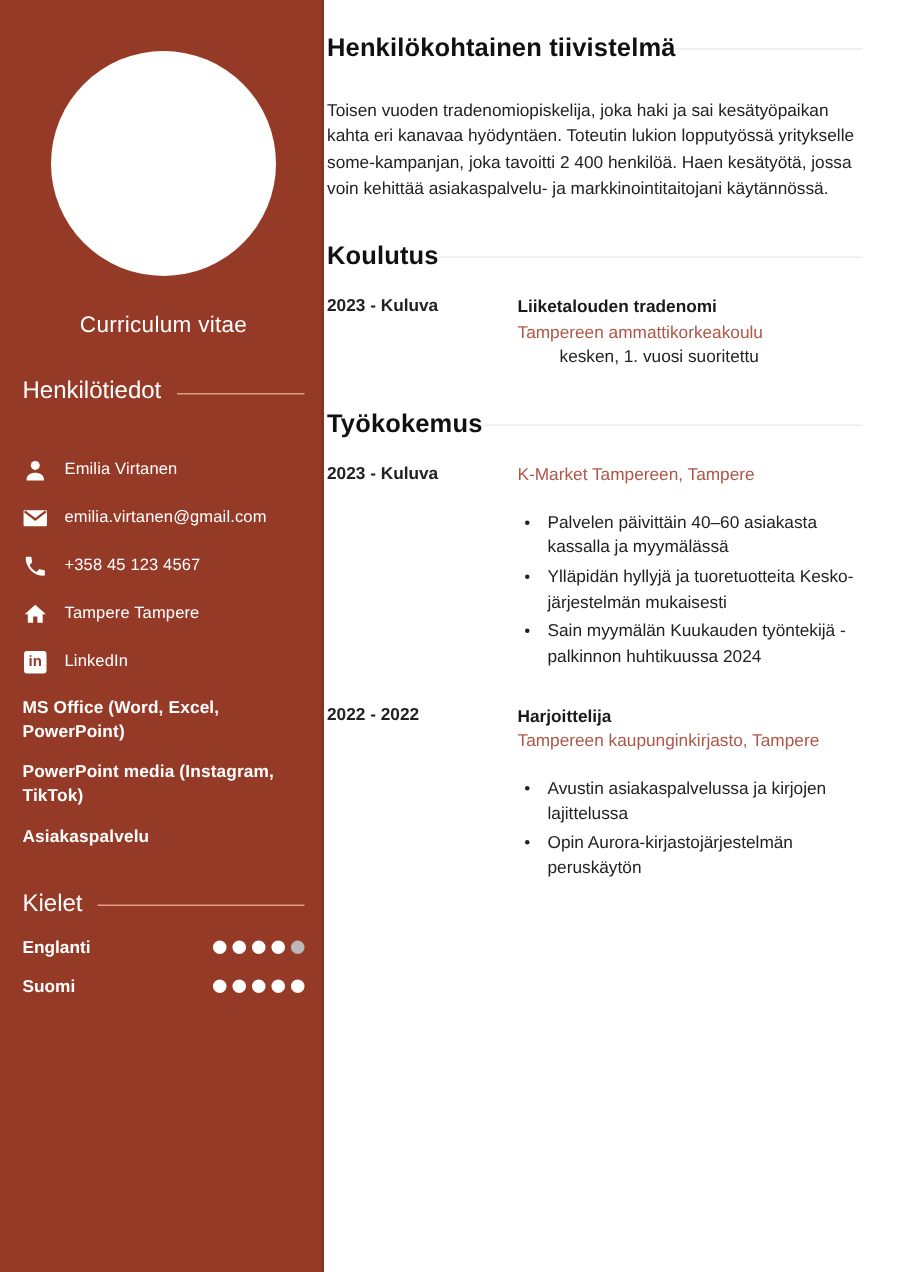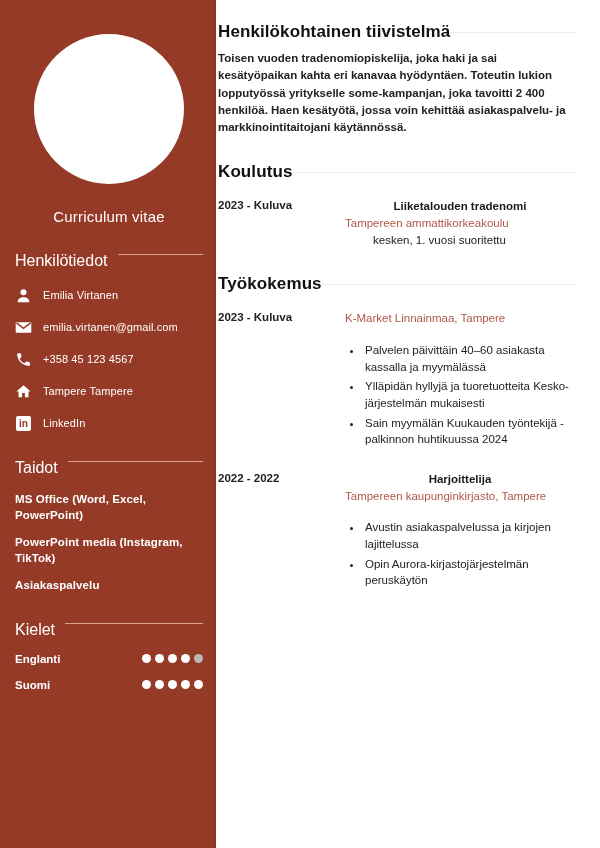--- a/index.html
+++ b/index.html
@@ -26,27 +26,27 @@
     margin:34px auto 0 auto;
   }
   .cv-label {
     text-align:center;
     font-size:15px;
     font-weight:400;
     margin-top:24px;
     letter-spacing:.2px;
   }
   .side-heading {
-    display:flex; align-items:flex-start; gap:10px;
+    display:flex; align-items:center; gap:10px;
     margin-top:27px;
   }
   .side-heading .txt { font-size:16px; font-weight:400; white-space:nowrap; }
   .side-heading .rule { flex:1; height:1px; background:#dca089; margin-top:2px; }
 
-  .contact-list { margin-top:16px; }
+  .contact-list { margin-top:34px; }
   .contact-row {
     display:flex; align-items:center; gap:11px;
     margin-bottom:14px; height:18px;
   }
   .contact-row .cicon { width:17px; height:17px; flex:0 0 17px; display:flex; align-items:center; justify-content:center; }
   .contact-row svg { width:17px; height:17px; fill:#ffffff; }
   .contact-row .ctext { font-size:11px; font-weight:400; letter-spacing:.1px; }
   .li-badge {
     width:15px; height:15px; background:#ffffff; border-radius:2px;
     color:#963a28; font-size:10px; font-weight:700;
@@ -78,33 +78,33 @@
   .main-heading {
     display:flex; align-items:center; 
   }
   .main-heading .txt {
     font-size:17px; font-weight:700; color:#111111; white-space:nowrap;
     letter-spacing:.1px;
   }
   .main-heading .rule { flex:1; height:1px; background:#ececec; }
 
   .summary-text {
-    margin-top:8px;
-    font-size:11.5px; line-height:1.5; color:#222222;font-weight:bold;
+    margin-top:24px;
+    font-size:11.5px; line-height:1.5; color:#222222;
   }
 
   .section-gap { margin-top:26px; }
 
   .entry {
     display:grid; grid-template-columns:127px 1fr;
     margin-top:16px;
   }
   .entry + .entry { margin-top:20px; }
   .entry-period { font-size:11.5px; font-weight:700; color:#222222; padding-top:1px; }
-  .entry-title { font-size:11.5px; font-weight:700; color:#1a1a1a; line-height:1.45;text-align:center; }
+  .entry-title { font-size:11.5px; font-weight:700; color:#1a1a1a; line-height:1.45; }
   .entry-org { font-size:11.5px; color:#ae5748; line-height:1.45; }
   .entry-note { font-size:11.5px; color:#222222; line-height:1.45;padding-left:28px; }
   .entry-bullets {
     margin:15px 0 0 18px;
     font-size:11.5px; color:#222222; line-height:1.45;
   }
   .entry-bullets li { margin-bottom:3px; padding-left:2px; }
 </style>
 </head>
 <body>
@@ -154,24 +154,20 @@
       <span class="ctext">Tampere Tampere</span>
     </div>
     <div class="contact-row">
       <span class="cicon">
         <span class="li-badge">in</span>
       </span>
       <span class="ctext">LinkedIn</span>
     </div>
   </div>
 
-  <div class="side-heading">
-    <span class="txt">Taidot</span>
-    <span class="rule"></span>
-  </div>
   <div class="skills-list">
     <div class="skill-item">MS Office (Word, Excel, PowerPoint)</div>
     <div class="skill-item">PowerPoint media (Instagram, TikTok)</div>
     <div class="skill-item">Asiakaspalvelu</div>
   </div>
 
   <div class="side-heading">
     <span class="txt">Kielet</span>
     <span class="rule"></span>
   </div>
@@ -221,21 +217,21 @@
   </div>
 
   <div class="main-heading section-gap">
     <span class="txt">Työkokemus</span>
     <span class="rule"></span>
   </div>
 
   <div class="entry">
     <div class="entry-period">2023 - Kuluva</div>
     <div>
-      <div class="entry-org">K-Market Linnainmaa, Tampere</div>
+      <div class="entry-org">K-Market Tampereen, Tampere</div>
       <ul class="entry-bullets">
         <li>Palvelen päivittäin 40–60 asiakasta kassalla ja myymälässä</li>
         <li>Ylläpidän hyllyjä ja tuoretuotteita Kesko-järjestelmän mukaisesti</li>
         <li>Sain myymälän Kuukauden työntekijä -palkinnon huhtikuussa 2024</li>
       </ul>
     </div>
   </div>
 
   <div class="entry">
     <div class="entry-period">2022 - 2022</div>

